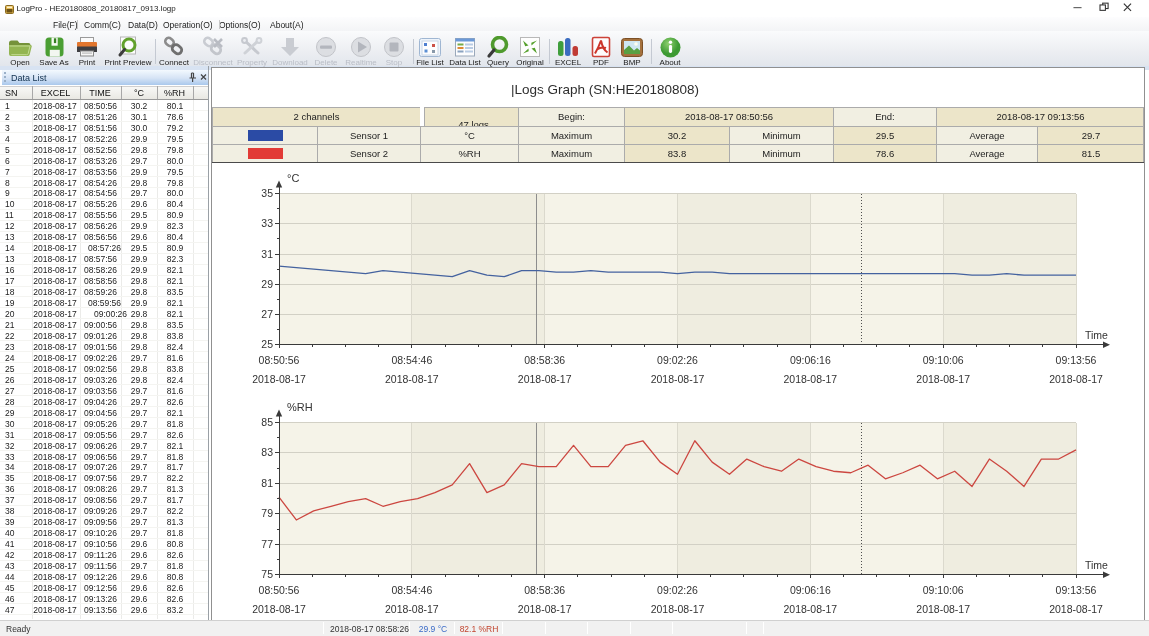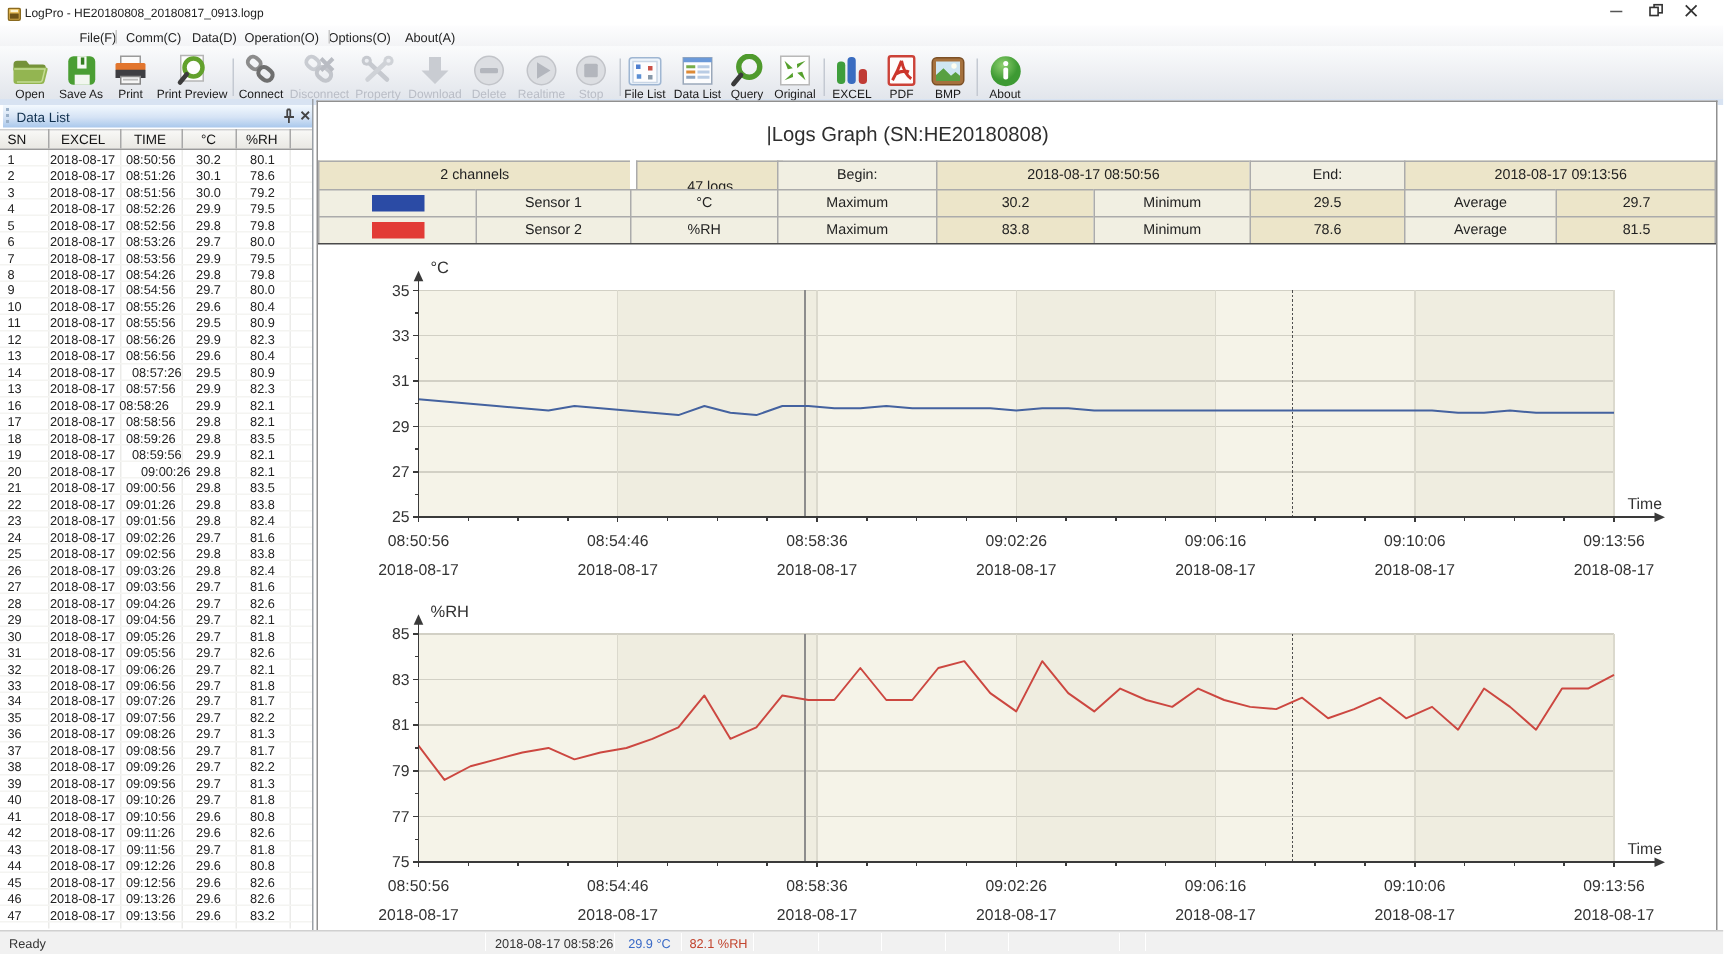--- a/index.html
+++ b/index.html
@@ -404,21 +404,21 @@
 <div class="drow abs" style="top:253.64px">
       <div class="dcell" style="left:5px">13</div>
       <div class="dcell" style="left:30.5px;width:49px;text-align:center">2018-08-17</div>
       <div class="dcell" style="left:79.5px;width:42px;text-align:center">08:57:56</div>
       <div class="dcell" style="left:121px;width:36px;text-align:center">29.9</div>
       <div class="dcell" style="left:157px;width:36px;text-align:center">82.3</div>
     </div>
 <div class="drow abs" style="top:264.60px">
       <div class="dcell" style="left:5px">16</div>
       <div class="dcell" style="left:30.5px;width:49px;text-align:center">2018-08-17</div>
-      <div class="dcell" style="left:79.5px;width:42px;">08:58:26</div>
+      <div class="dcell" style="left:79.5px;width:42px;text-align:center">08:58:26</div>
       <div class="dcell" style="left:121px;width:36px;text-align:center">29.9</div>
       <div class="dcell" style="left:157px;width:36px;text-align:center">82.1</div>
     </div>
 <div class="drow abs" style="top:275.56px">
       <div class="dcell" style="left:5px">17</div>
       <div class="dcell" style="left:30.5px;width:49px;text-align:center">2018-08-17</div>
       <div class="dcell" style="left:79.5px;width:42px;text-align:center">08:58:56</div>
       <div class="dcell" style="left:121px;width:36px;text-align:center">29.8</div>
       <div class="dcell" style="left:157px;width:36px;text-align:center">82.1</div>
     </div>

